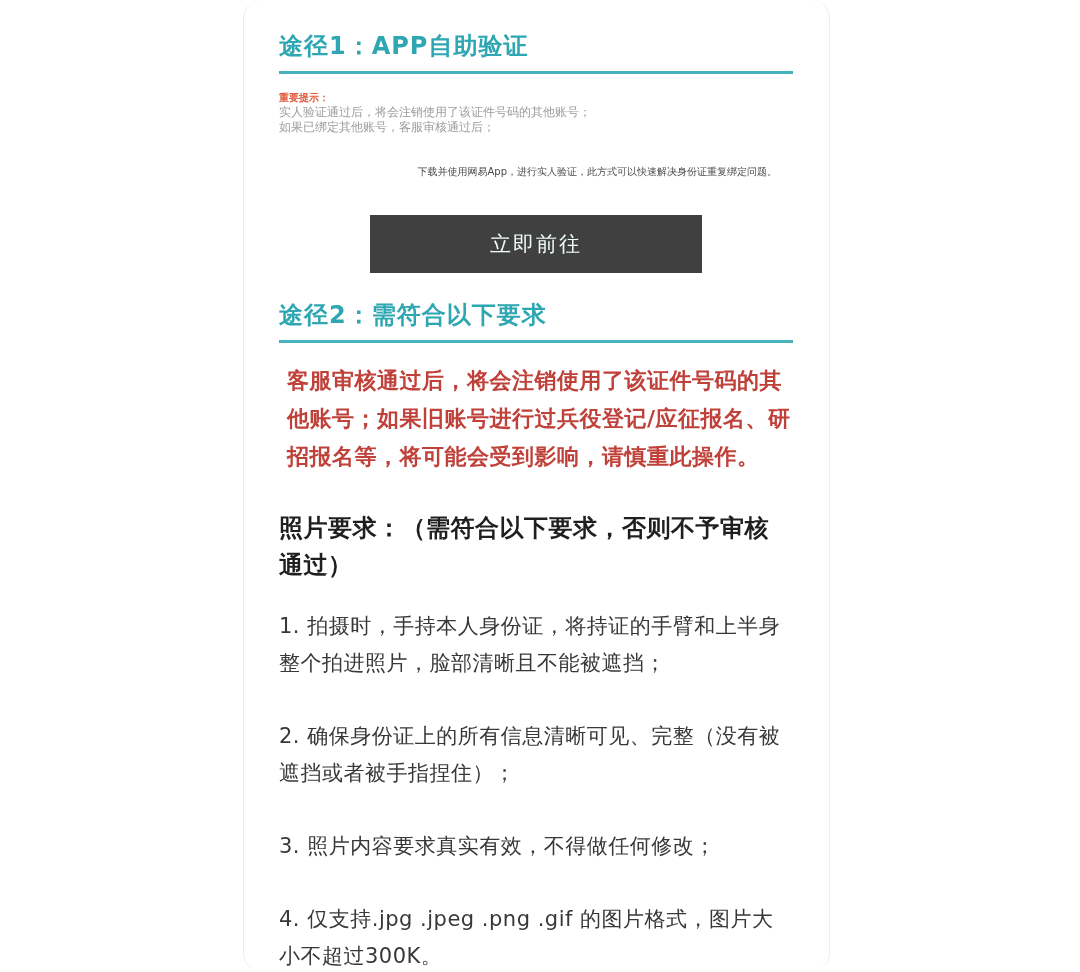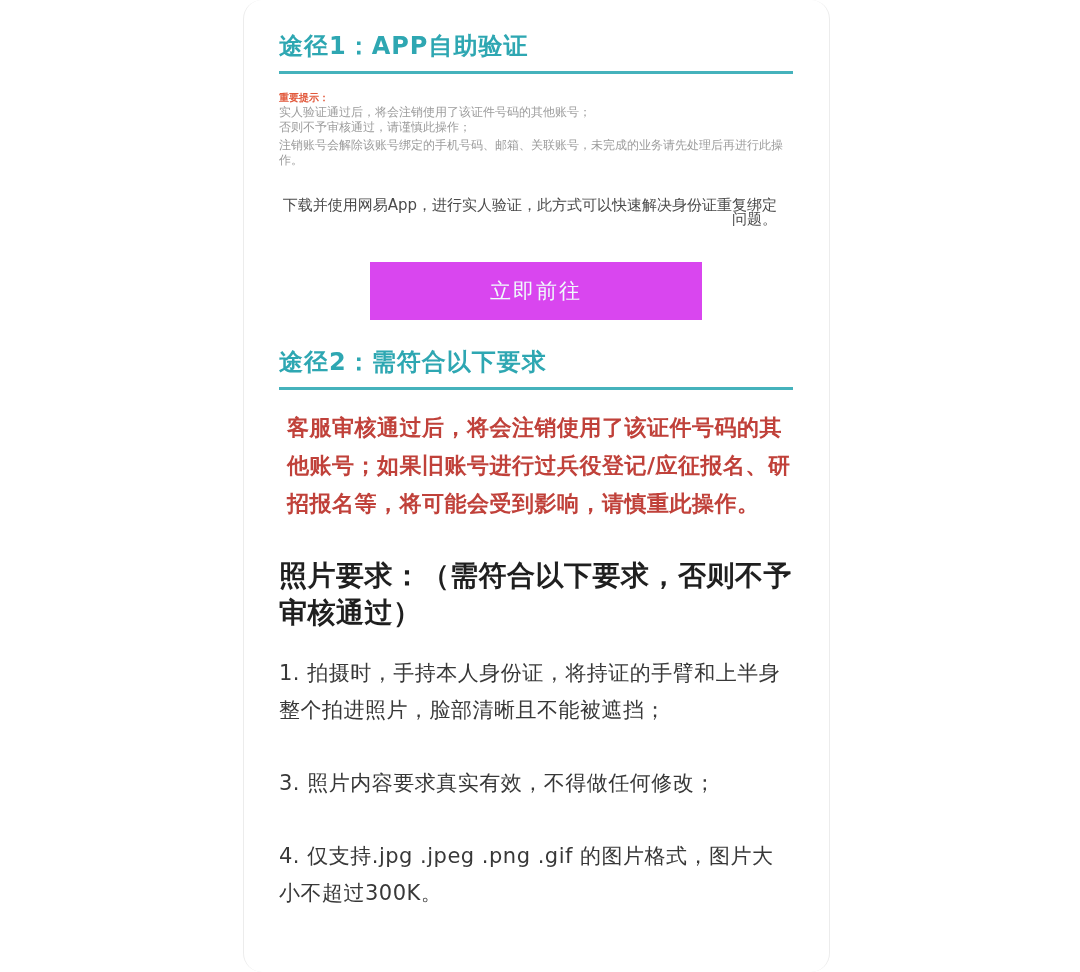--- a/index.html
+++ b/index.html
@@ -39,49 +39,49 @@
     color: #9C9C9C;
     font-size: 12px;
     line-height: 15px;
   }
   .notice-line.last { margin-top: 3px; }
   .app-hint {
     margin-top: 30px;
     text-align: right;
     padding-right: 16px;
     color: #4a4a4a;
-    font-size: 15px;
+    font-size: 10px;
     line-height: 14px;
   }
   .go-button {
     display: block;
     margin: 36px auto 0 auto;
     width: 332px; height: 58px;
-    background: #d946ef;
+    background: #404040;
     border: none;
     color: #F0FBFB;
     font-size: 21px;
     letter-spacing: 2px;
     font-family: inherit;
     cursor: pointer;
   }
   .section2-title { margin-top: 26px; }
   .warning-text {
     margin-top: 19px;
     color: #C0413A;
     font-size: 22px;
     font-weight: 600;
     line-height: 38px;
     letter-spacing: 0.5px;
     margin-left: 8px;
   }
   .photo-heading {
     margin-top: 34px;
     color: #1f1f1f;
-    font-size: 28px;
+    font-size: 24px;
     font-weight: bold;
     line-height: 37px;
     letter-spacing: 0.5px;
   }
   .req-list { margin-top: 24px; }
   .req-item {
     color: #383838;
     font-size: 21px;
     font-weight: 400;
     line-height: 37px;
@@ -92,33 +92,33 @@
 </head>
 <body>
 
 <div class="card">
 
   <h2 class="section-title">途径1：APP自助验证</h2>
 
   <div class="notice">
     <div class="notice-title">重要提示：</div>
     <div class="notice-line">实人验证通过后，将会注销使用了该证件号码的其他账号；</div>
-    <div class="notice-line">否则不予审核通过，请谨慎此操作；</div>
-    <div class="notice-line last">注销账号会解除该账号绑定的手机号码、邮箱、关联账号，未完成的业务请先处理后再进行此操作。</div>
+    <div class="notice-line">如果已绑定其他账号，客服审核通过后；</div>
   </div>
 
   <div class="app-hint">下载并使用网易App，进行实人验证，此方式可以快速解决身份证重复绑定问题。</div>
 
   <button class="go-button">立即前往</button>
 
   <h2 class="section-title section2-title">途径2：需符合以下要求</h2>
 
   <p class="warning-text">客服审核通过后，将会注销使用了该证件号码的其他账号；如果旧账号进行过兵役登记/应征报名、研招报名等，将可能会受到影响，请慎重此操作。</p>
 
   <h3 class="photo-heading">照片要求：（需符合以下要求，否则不予审核通过）</h3>
 
   <div class="req-list">
     <p class="req-item">1. 拍摄时，手持本人身份证，将持证的手臂和上半身整个拍进照片，脸部清晰且不能被遮挡；</p>
+    <p class="req-item">2. 确保身份证上的所有信息清晰可见、完整（没有被遮挡或者被手指捏住）；</p>
     <p class="req-item">3. 照片内容要求真实有效，不得做任何修改；</p>
     <p class="req-item">4. 仅支持.jpg .jpeg .png .gif 的图片格式，图片大小不超过300K。</p>
   </div>
 
 </div>
 
 </body></html>

